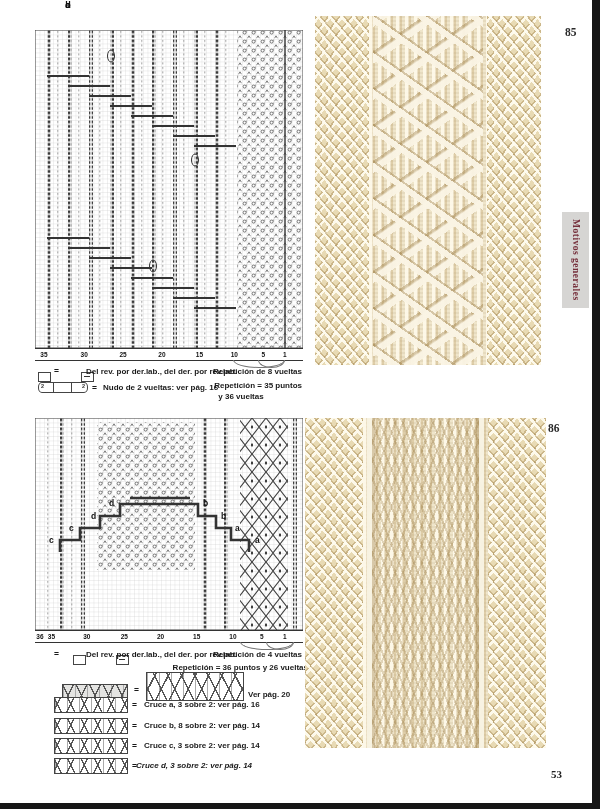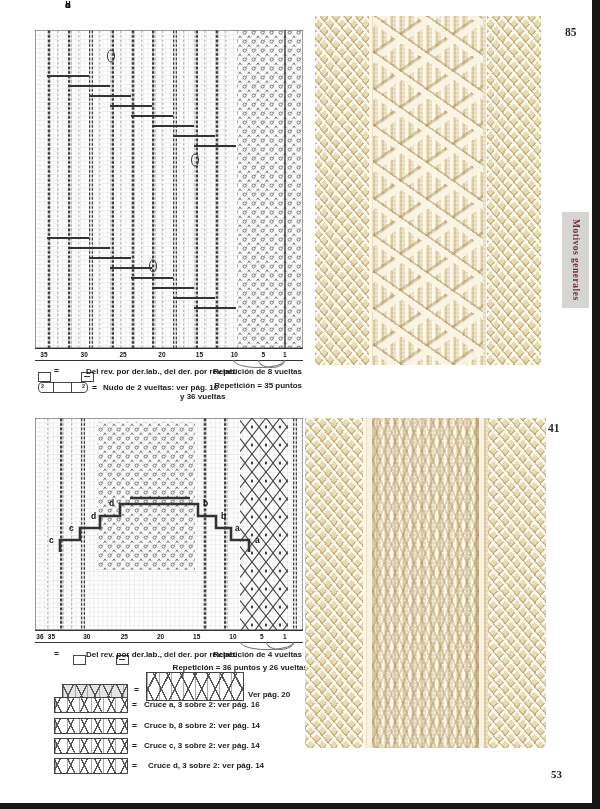--- a/index.html
+++ b/index.html
@@ -64,21 +64,21 @@
   .eq{font-size:8.5px;font-weight:bold;color:#1a1a1a;}
 
   .symbox{display:inline-block;width:11px;height:8px;border:1px solid #444;background:#fff;
        position:relative;vertical-align:middle;}
   .symbox .dash{position:absolute;left:2px;top:3px;width:6px;height:1.5px;background:#333;}
 
   .leg-knit1{left:38px;top:367px;} .leg-eq1{left:54px;top:366px;} .leg-purl1{left:64px;top:367px;}
   .leg-txt1{left:86px;top:367px;}
   .rep1a{left:180px;top:367px;width:122px;text-align:right;}
   .rep1b{left:180px;top:381px;width:122px;text-align:right;}
-  .rep1c{left:180px;top:392px;width:122px;text-align:left;}
+  .rep1c{left:180px;top:392px;width:122px;text-align:center;}
 
   .nuppbox{position:absolute;left:38px;top:382px;width:48px;height:9px;border:1px solid #444;
        border-radius:4px/5px;background:#fff;}
   .nuppbox i{position:absolute;top:0;width:1px;height:100%;background:#444;}
   .nuppbox i.t1{left:14px;} .nuppbox i.t2{left:32px;}
   .nuppbox b{position:absolute;font-size:5.5px;font-style:normal;top:0;color:#333;}
   .nuppbox b.m1{left:2px;} .nuppbox b.m2{right:2px;}
   .leg-eqN{left:92px;top:383px;} .leg-txtN{left:103px;top:383px;}
 
   .leg-knit2{left:38px;top:650px;} .leg-eq2{left:54px;top:649px;} .leg-purl2{left:64px;top:650px;}
@@ -97,21 +97,21 @@
   .bigrow-eq{left:134px;top:685px;}
   .bigrow-b{left:146px;top:672px;width:96px;height:27px;}
   .bigrow-cap{left:248px;top:690px;}
 
   .crow-letter{position:absolute;font-size:9px;font-weight:bold;color:#111;}
   .crow-eq{position:absolute;}
   .crow-txt{position:absolute;} .ra.cablebox{left:54px;top:697px;width:72px;height:14px;} .rb.cablebox{left:54px;top:718px;width:72px;height:14px;} .rc.cablebox{left:54px;top:738px;width:72px;height:14px;} .rd.cablebox{left:54px;top:758px;width:72px;height:14px;}
   .ea{left:132px;top:700px;} .ta{left:144px;top:700px;}
   .eb{left:132px;top:721px;} .tb{left:144px;top:721px;}
   .ec{left:132px;top:741px;} .tc{left:144px;top:741px;}
-  .ed{left:132px;top:761px;} .td{left:148px;top:761px;}
+  .ed{left:132px;top:761px;} .td{left:136px;top:761px;font-style:italic;}
 
   
   .photo{position:absolute;overflow:hidden;background:#ece1c4;}
   .photo1{left:315px;top:16px;width:226px;height:349px;}
   .photo2{left:305px;top:418px;width:241px;height:330px;}
   .photo .side{position:absolute;top:0;bottom:0;background-color:#e8daB4;background-color:#e8dab4;
      background-image:
        repeating-linear-gradient(50deg, rgba(255,252,240,.9) 0 2.5px, rgba(165,135,80,.42) 2.5px 4px, transparent 4px 9px),
        repeating-linear-gradient(-50deg, rgba(255,252,240,.9) 0 2.5px, rgba(165,135,80,.42) 2.5px 4px, transparent 4px 9px);}
   .photo1 .side{width:54px;} .photo2 .side{width:58px;}
@@ -315,21 +315,21 @@
 
   <div class="photo photo2">
     <div class="side l"></div>
     <div class="side r"></div>
     <div class="mid"></div>
     <div class="leaf"></div>
   </div>
 
   
   <span class="fignum fig85">85</span>
-  <span class="fignum fig86">41</span>
+  <span class="fignum fig86">86</span>
 
   <div class="tab">
     <span>Motivos generales</span>
   </div>
 
   <span class="pagenum">53</span>
 
   <div class="edge-r"></div>
   <div class="edge-b"></div>
 

